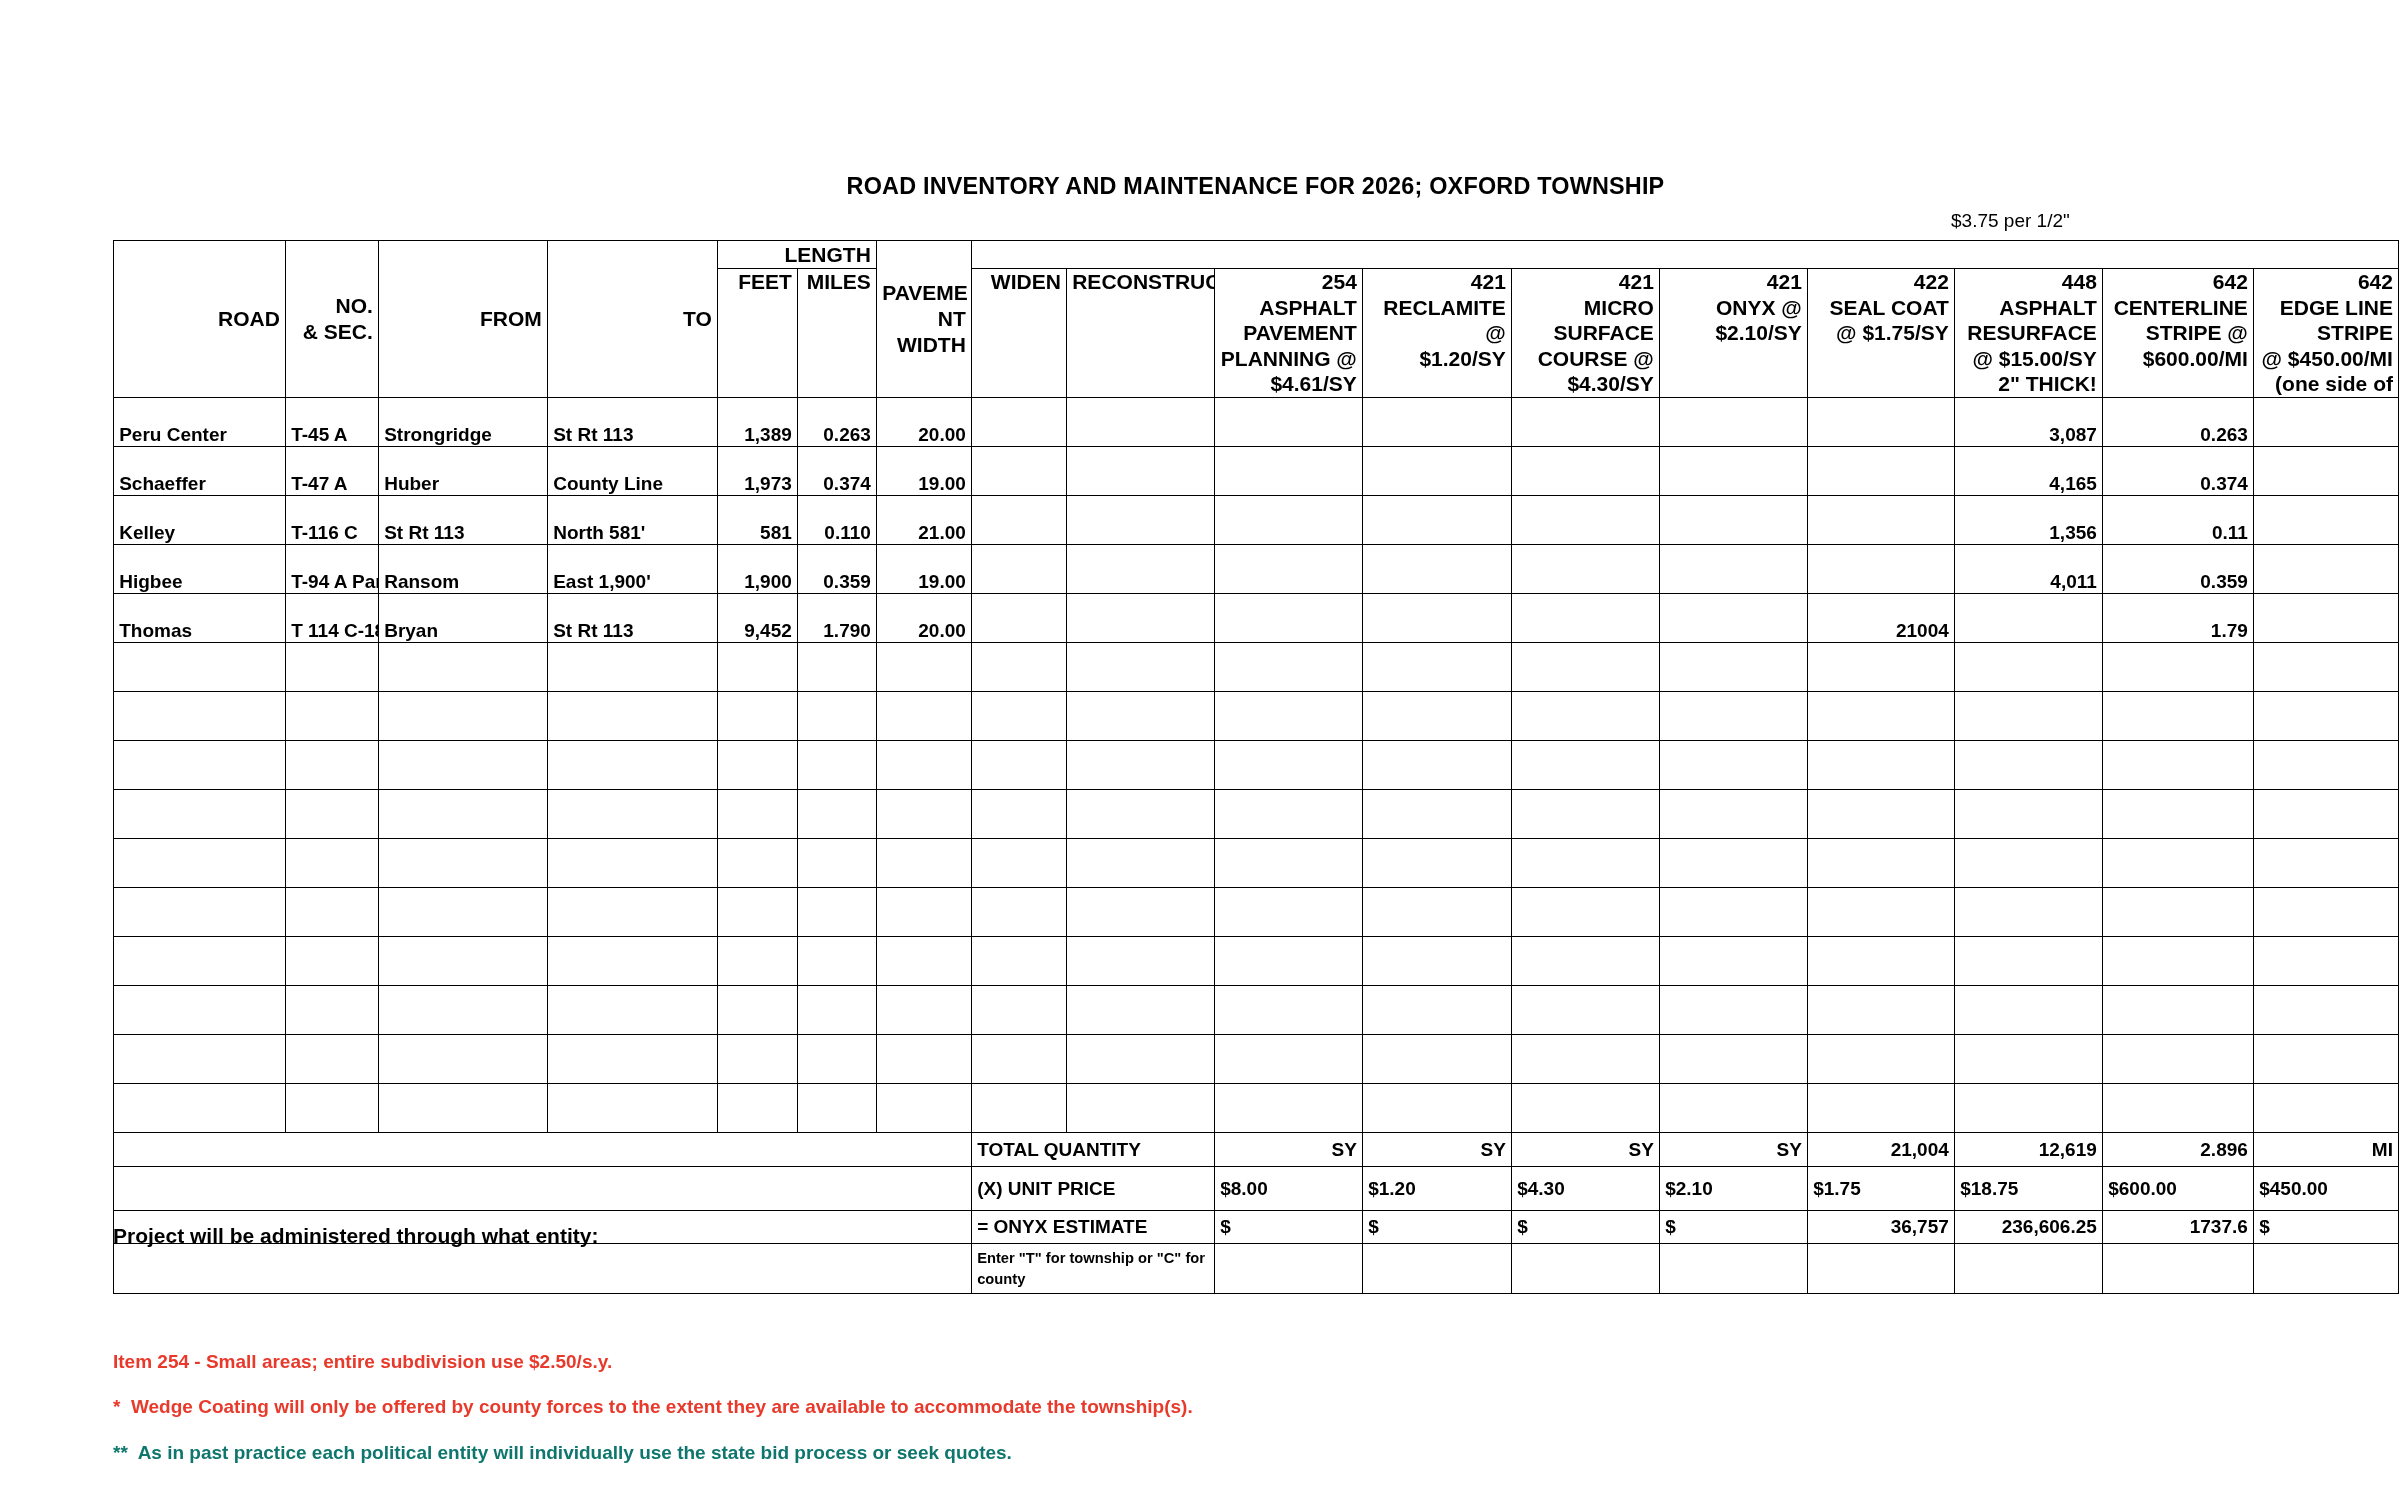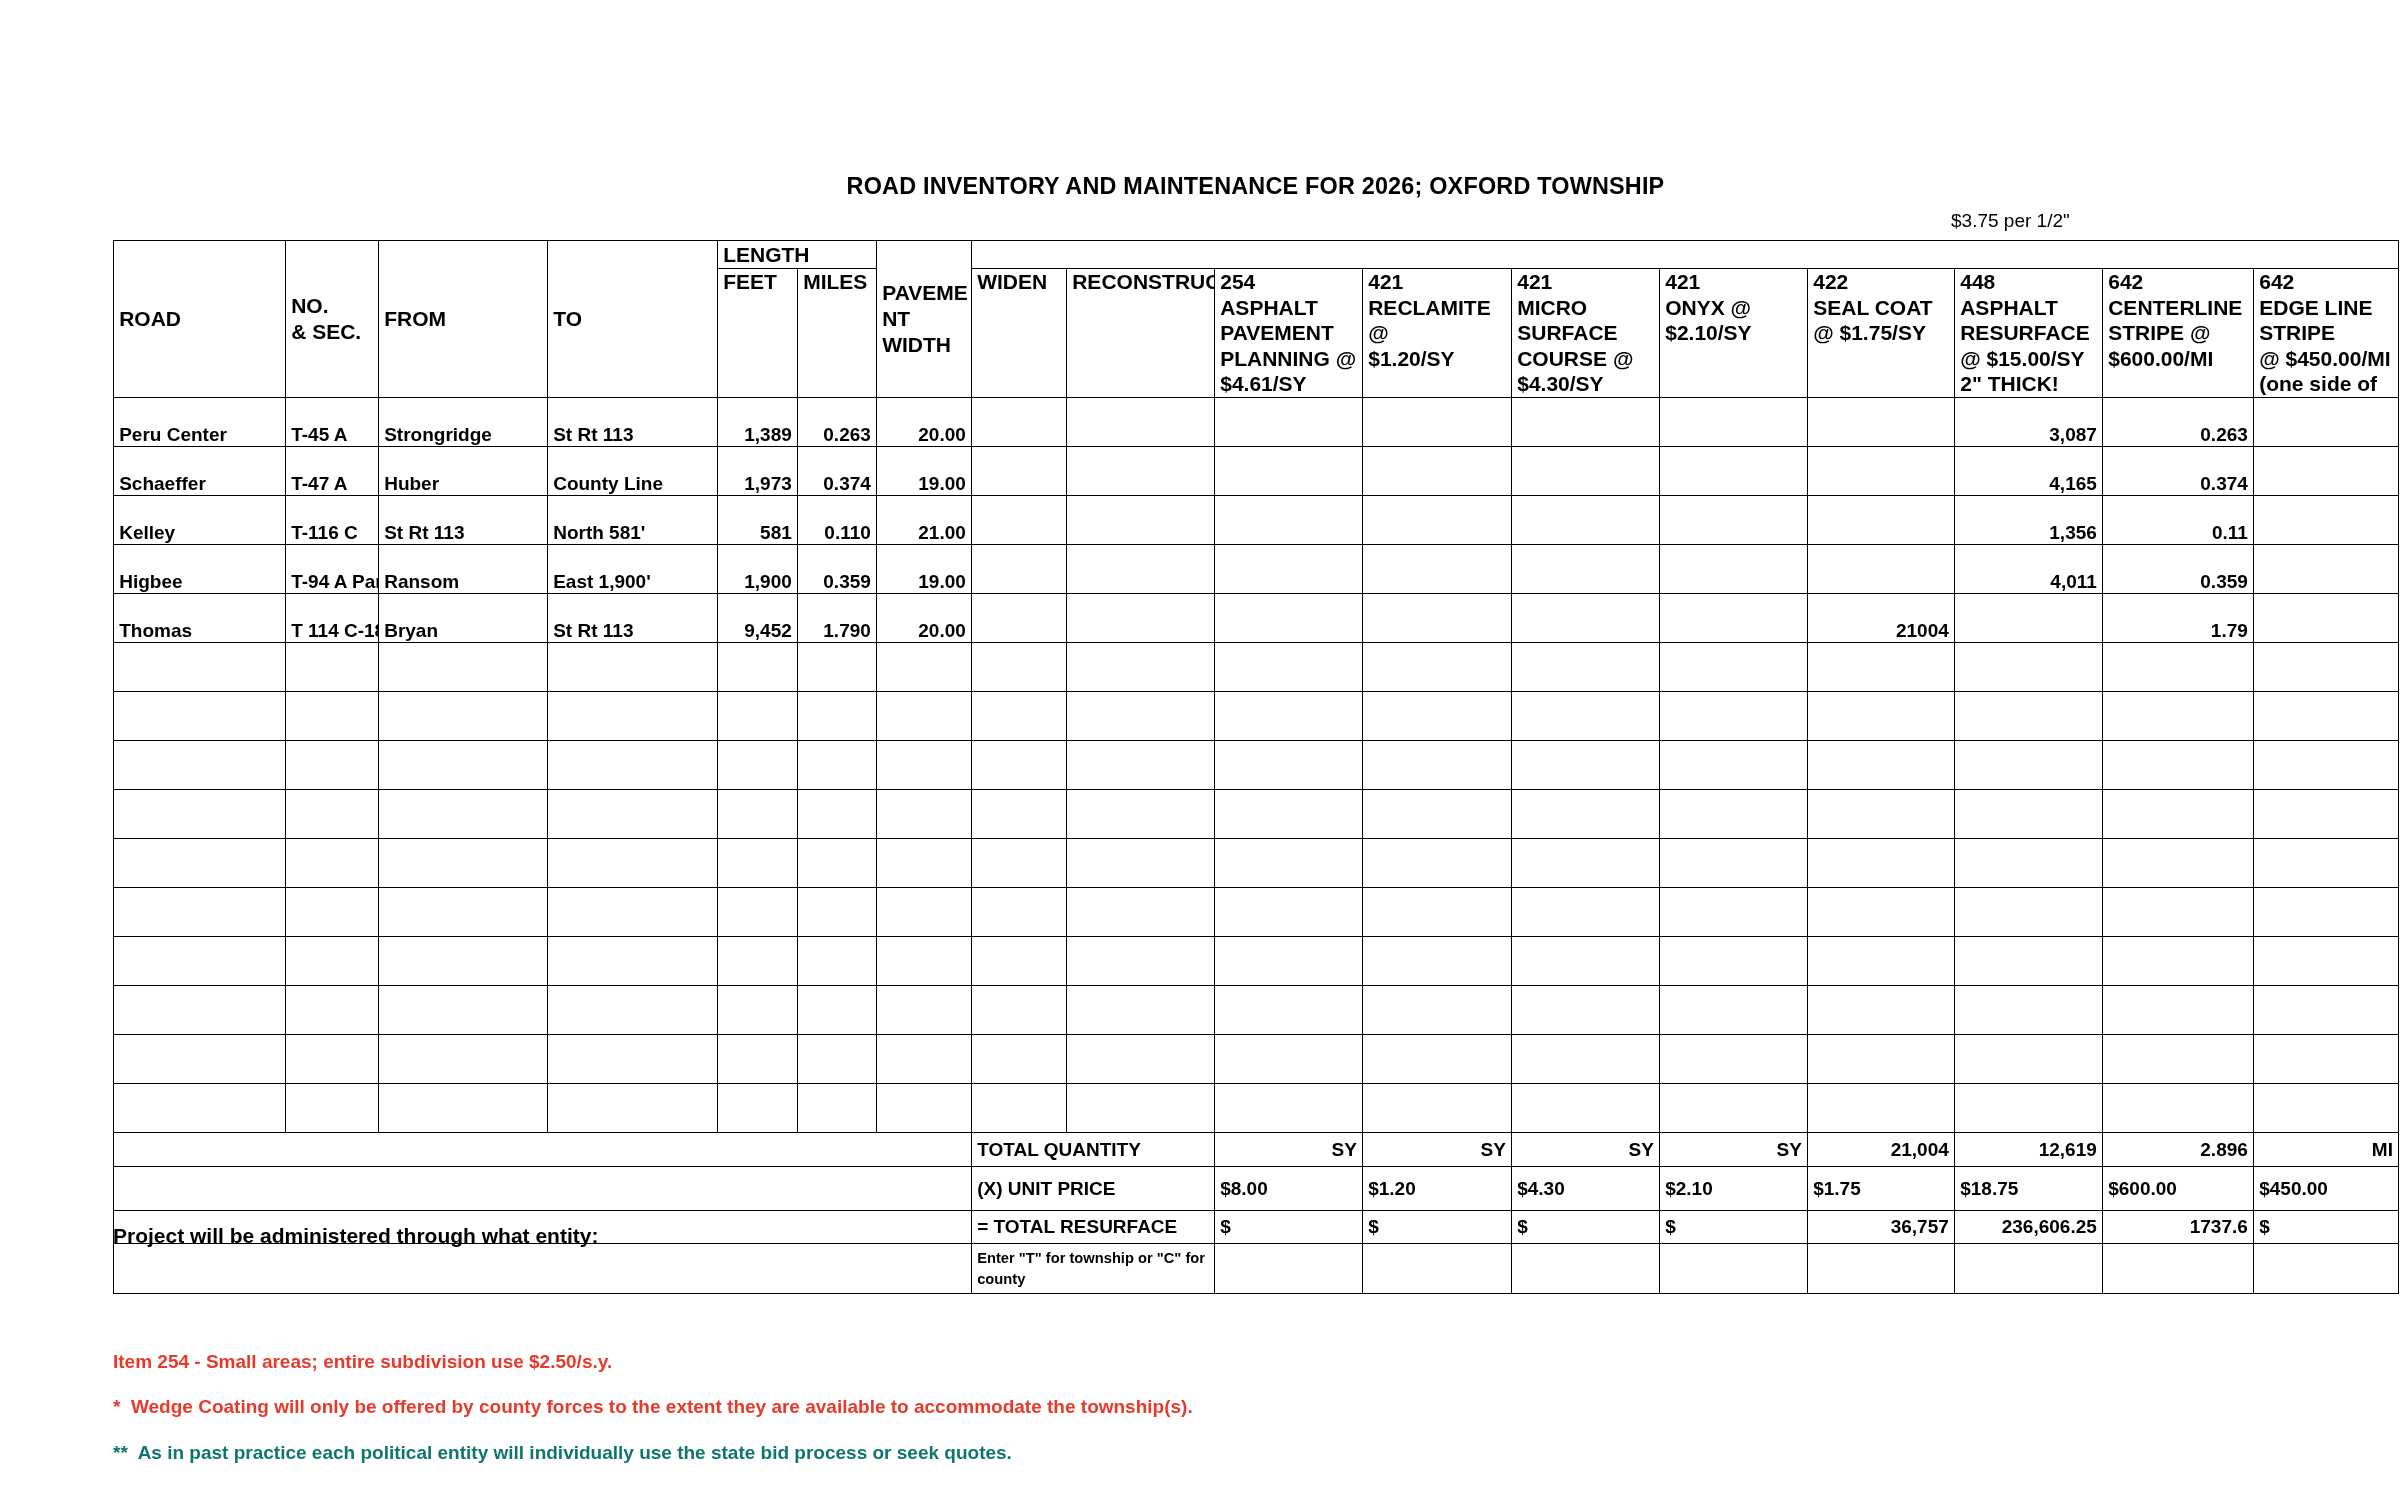--- a/index.html
+++ b/index.html
@@ -12,21 +12,21 @@
   #admin-question{left:113px;top:1224px;font-size:21px;font-weight:bold;}
   .footnote{left:113px;font-size:19px;font-weight:bold;white-space:pre-wrap;}
   #fn0{top:1351px;}
   #fn1{top:1396px;}
   #fn2{top:1442px;}
 
   table#grid{position:absolute;left:113px;top:240px;width:2285px;
              border-collapse:collapse;table-layout:fixed;}
   #grid th,#grid td{border:1.7px solid #000;box-sizing:border-box;overflow:hidden;
              font-weight:bold;padding:0 5.2px;}
-  #grid thead th{font-size:21px;text-align:left;}
+  #grid thead th{font-size:21px;text-align:right;}
   tr.h1{height:28px;}
   tr.h2{height:120px;}
   th.len{font-size:16.5px;vertical-align:middle;}
   th.mid{vertical-align:middle;white-space:pre-line;line-height:1.25;}
   tr.h2 th{vertical-align:top;padding-top:4.3px;line-height:1.22;}
   th.item{font-size:20px;white-space:pre-line;}
   tr.br{height:49px;}
   tr.br td{vertical-align:bottom;padding-bottom:3.5px;font-size:19px;white-space:nowrap;}
   td.al{text-align:left;}
   td.ar{text-align:right;}
@@ -419,21 +419,21 @@
         <td class="al">$1.20</td>
         <td class="al">$4.30</td>
         <td class="al">$2.10</td>
         <td class="al">$1.75</td>
         <td class="al">$18.75</td>
         <td class="al">$600.00</td>
         <td class="al">$450.00</td>
       </tr>
       <tr class="te">
         <td class="plain" colspan="7"></td>
-        <td class="tlabel" colspan="2">= TOTAL RESURFACE</td>
+        <td class="tlabel" colspan="2">= ONYX ESTIMATE</td>
         <td class="al">$</td>
         <td class="al">$</td>
         <td class="al">$</td>
         <td class="al">$</td>
         <td class="ar">36,757</td>
         <td class="ar">236,606.25</td>
         <td class="ar">1737.6</td>
         <td class="al">$</td>
       </tr>
       <tr class="tn">

